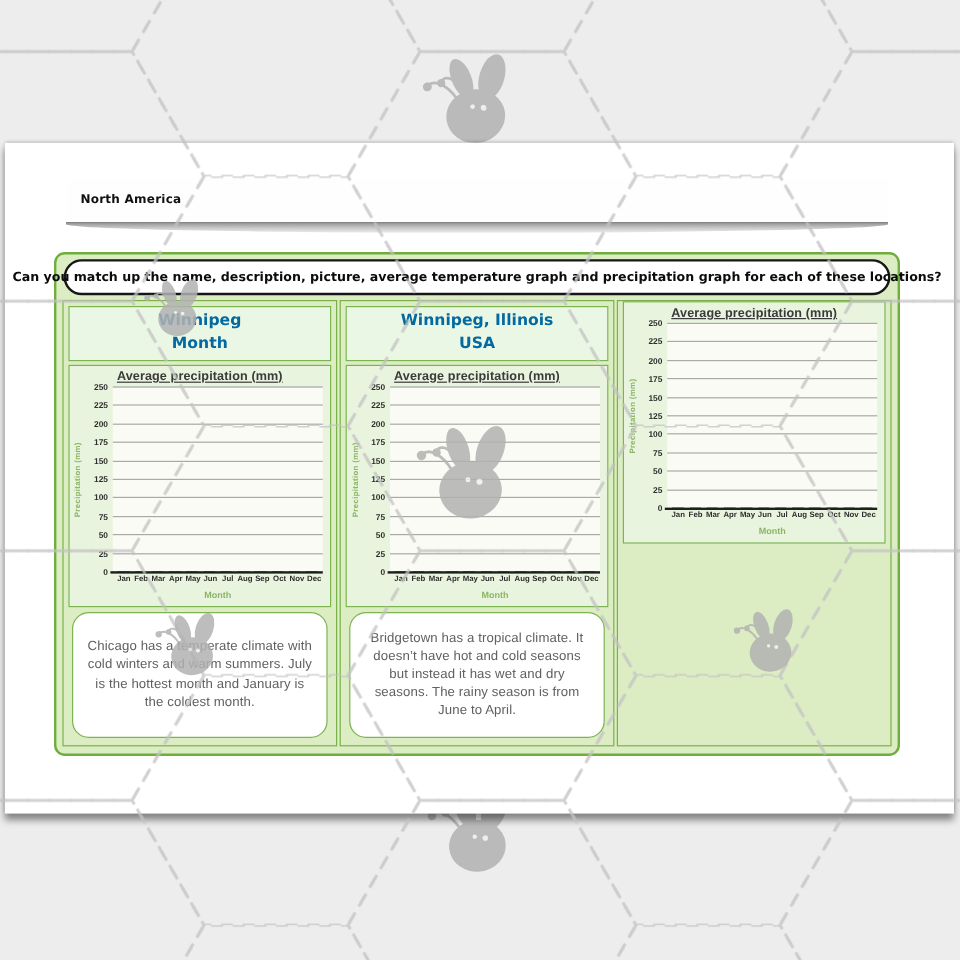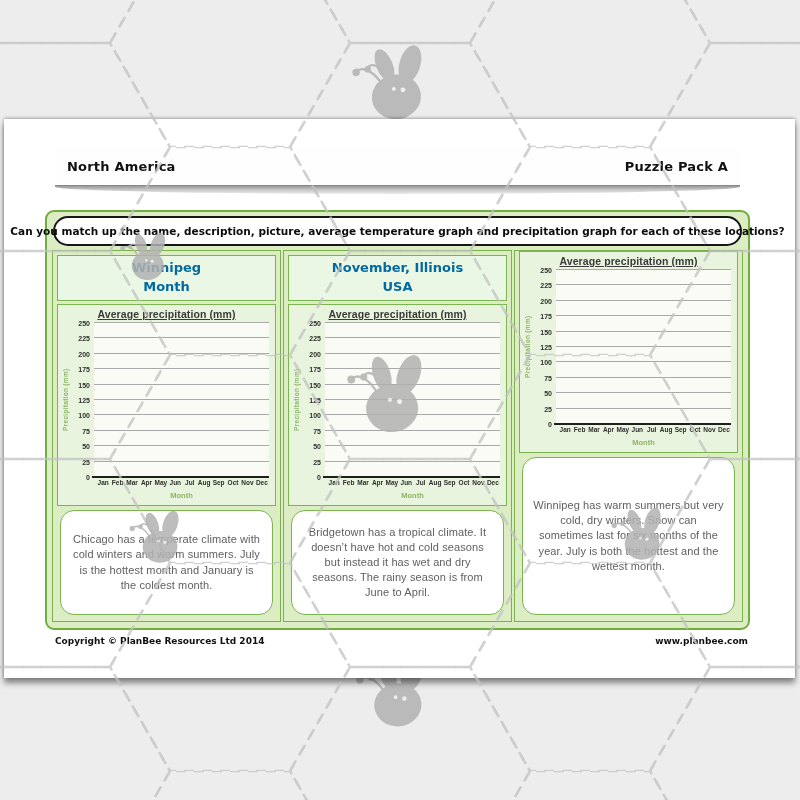--- a/index.html
+++ b/index.html
@@ -12,21 +12,21 @@
   .bee.under{z-index:5;}
   .bee.over{z-index:45;}
 
   
   .sheet{position:absolute;left:4px;top:119px;width:791px;height:559px;background:#ffffff;
          z-index:10;box-shadow:0 5px 6px rgba(0,0,0,.45), 0 -1px 3px rgba(0,0,0,.3);}
 
   .titlebar{position:relative;margin:29px 55px 0 51px;height:37px;background:#fefefe;
             display:flex;align-items:center;justify-content:space-between;
             box-shadow:0 1px 0 rgba(0,0,0,.08);}
-  .titlebar .t{font-family:"DejaVu Sans",sans-serif;font-weight:bold;font-size:13px;color:#111;
+  .titlebar .t{font-family:"DejaVu Sans",sans-serif;font-weight:bold;font-size:10px;color:#111;
                letter-spacing:.2px;padding:0 12px;white-space:nowrap;}
   .titleshadow{margin:0 55px 0 51px;height:9px;
                background:linear-gradient(180deg,#8d8d8d 0%,#c9c9c9 55%,#ececec 100%);
                border-radius:0 0 100% 100% / 0 0 160% 160%;}
 
   
   .board{margin:16px 45px 0 41px;height:420px;box-sizing:border-box;
          background:#dcedc4;border:2px solid #6fae3e;border-radius:9px;
          padding:4px 5px 6px;display:flex;flex-direction:column;}
   .bubble{box-sizing:border-box;height:30px;margin:0 1px 4px;background:#ffffff;
@@ -99,21 +99,20 @@
       <use href="#bee-shape"></use>
     </svg>
   <svg class="bee under" viewBox="0 0 120 110" style="left:352px;top:652px;width:86px;height:79px;transform:rotate(-6deg)">
       <use href="#bee-shape"></use>
     </svg>
 
   <div class="sheet">
 
     <div class="titlebar">
       <span class="t">North America</span>
-      <span class="t">Puzzle Pack A</span>
     </div>
     <div class="titleshadow"></div>
 
     <div class="board">
       <div class="bubble">Can you match up the name, description, picture, average temperature graph and precipitation graph for each of these locations?</div>
 
       <div class="columns">
 
         <div class="card">
           <div class="name-box">
@@ -206,21 +205,21 @@
               </div>
             </div>
           </div>
           <div class="desc-box">
             <p>Chicago has a temperate climate with cold winters and warm summers. July is the hottest month and January is the coldest month.</p>
           </div>
         </div>
 
         <div class="card">
           <div class="name-box">
-            <span>November, Illinois</span>
+            <span>Winnipeg, Illinois</span>
             <span>USA</span>
           </div>
           <div class="chart-box">
             <div class="chart-title">Average precipitation (mm)</div>
             <div class="chart-body">
               <div class="ylabel">Precipitation (mm)</div>
               <div class="yticks">
                   <div class="ytick" style="bottom: 0%;">0</div>
                   <div class="ytick" style="bottom: 10%;">25</div>
                   <div class="ytick" style="bottom: 20%;">50</div>
@@ -387,32 +386,25 @@
                     <div class="xslot">Aug</div>
                     <div class="xslot">Sep</div>
                     <div class="xslot">Oct</div>
                     <div class="xslot">Nov</div>
                     <div class="xslot">Dec</div>
                   </div>
                 <div class="month-label">Month</div>
               </div>
             </div>
           </div>
-          <div class="desc-box">
-            <p>Winnipeg has warm summers but very cold, dry winters. Snow can sometimes last for six months of the year. July is both the hottest and the wettest month.</p>
-          </div>
         </div>
 
       </div>
     </div>
 
-    <div class="footer">
-      <span class="f">Copyright © PlanBee Resources Ltd 2014</span>
-      <span class="f">www.planbee.com</span>
-    </div>
   </div>
 
   <svg class="bee over" viewBox="0 0 120 110" style="left:117px;top:230px;width:58px;height:53px;transform:rotate(-5deg)">
       <use href="#bee-shape"></use>
     </svg>
   <svg class="bee over" viewBox="0 0 120 110" style="left:342px;top:350px;width:95px;height:87px;transform:rotate(-4deg)">
       <use href="#bee-shape"></use>
     </svg>
   <svg class="bee over" viewBox="0 0 120 110" style="left:126px;top:508px;width:64px;height:58px;transform:rotate(-6deg)">
       <use href="#bee-shape"></use>

